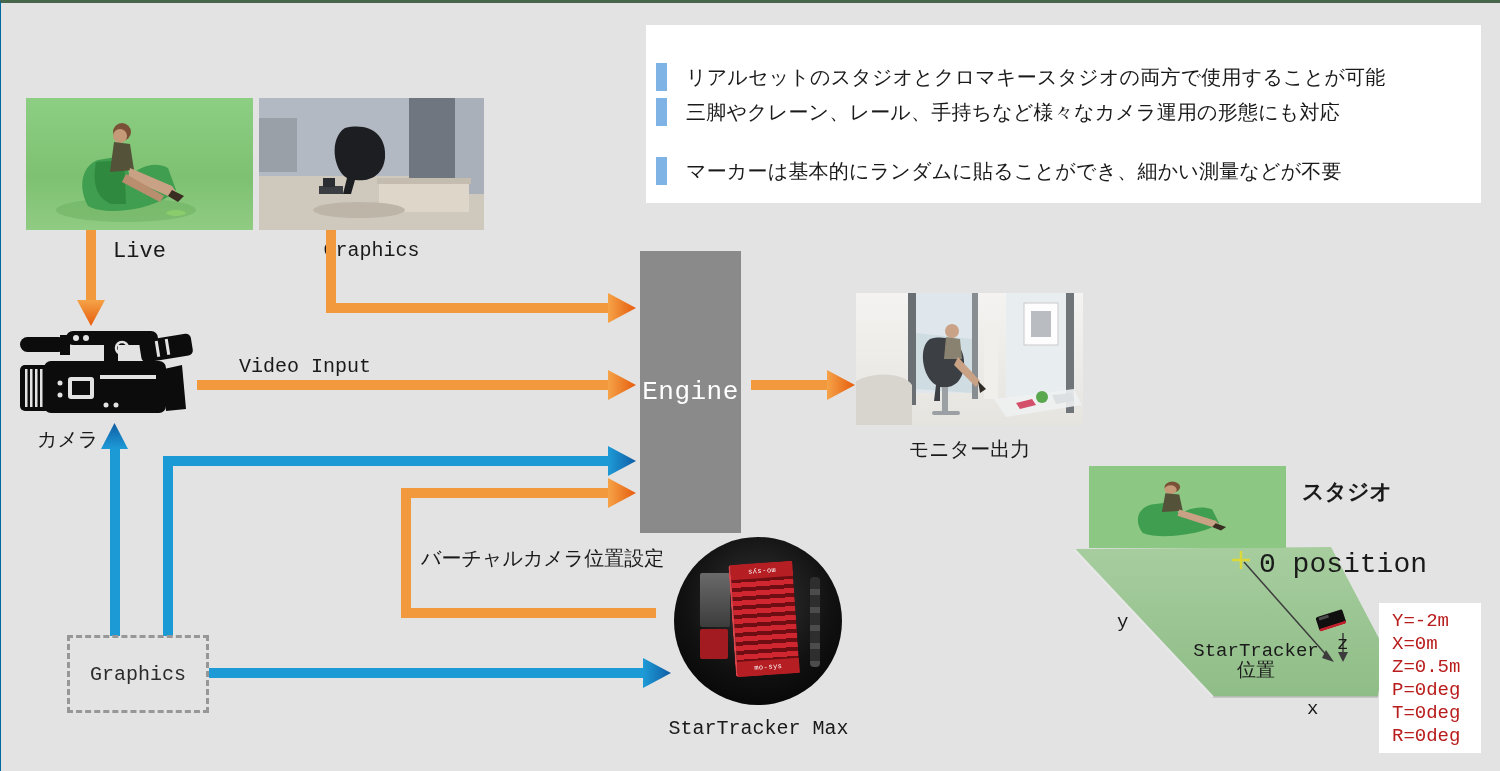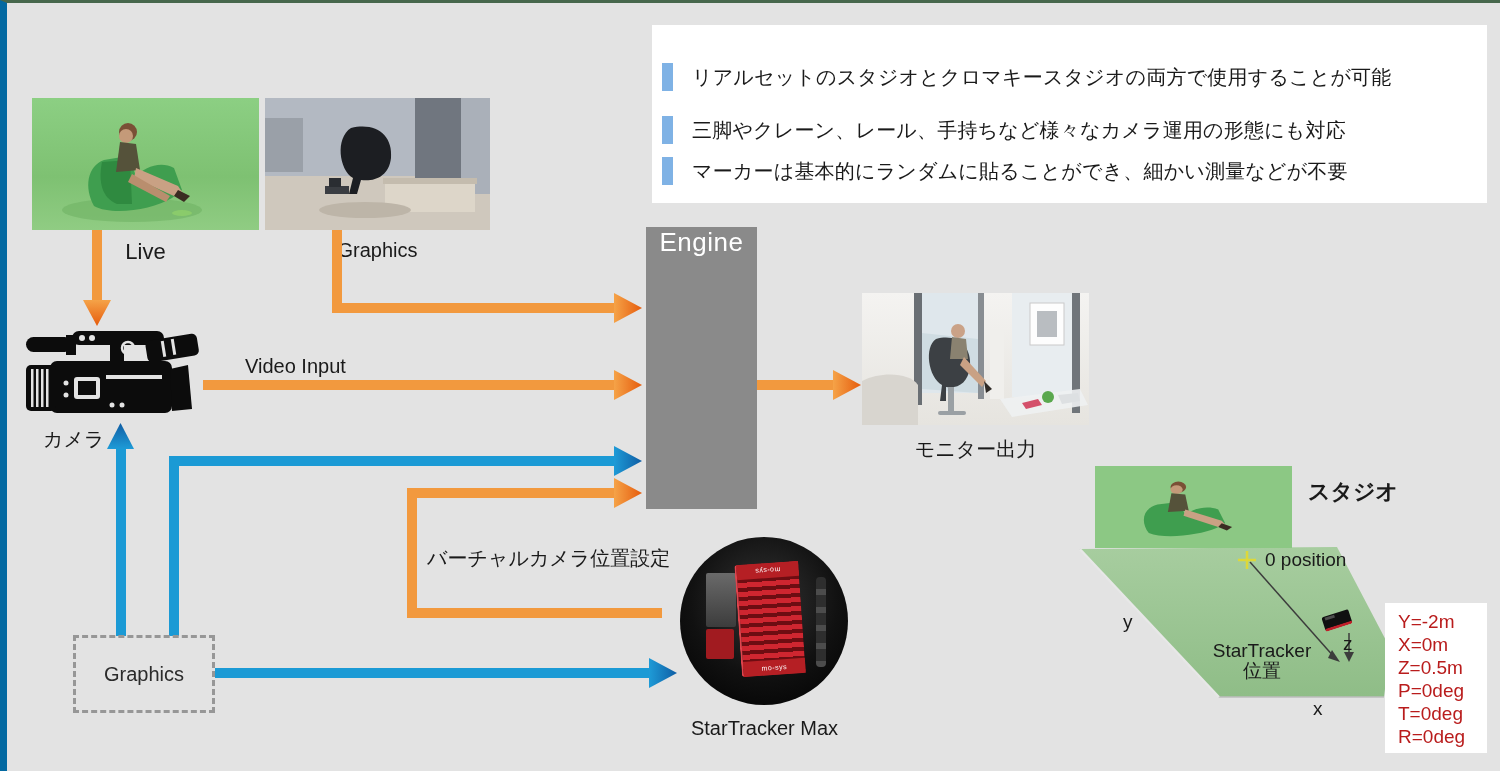--- a/index.html
+++ b/index.html
@@ -1,21 +1,21 @@
 <!DOCTYPE html>
 <html><head>
 <meta charset="utf-8">
 <style>
   html,body{margin:0;padding:0;background:#c9c9c9;}
   .canvas{
     position:relative;width:1500px;height:771px;overflow:hidden;
     background:#e3e3e3;
-    border-top:3px solid #47674c;border-left:7px solid #0369a1;
+    border-top:3px solid #47674c;border-left:1px solid #0369a1;
     box-sizing:border-box;
-    font-family:Liberation Sans, sans-serif;
+    font-family:Liberation Mono, monospace;
     color:#1a1a1a;
   }
   .abs{position:absolute;}
   .lbl{position:absolute;color:#1a1a1a;white-space:nowrap;}
   .ctr{text-align:center;}
 
   
   .feature-box{position:absolute;left:645px;top:22px;width:835px;height:178px;background:#ffffff;}
   .feat-row{position:absolute;left:10px;display:flex;align-items:center;height:30px;}
   .feat-bar{width:11px;height:28px;background:#7fb2e5;margin-right:19px;flex:0 0 auto;}
@@ -24,22 +24,22 @@
   
   .sh-o{position:absolute;background:#f2993e;}
   .sh-b{position:absolute;background:#1b9ad5;}
   .hd{position:absolute;}
   .hd-r-o{width:28px;height:30px;background:linear-gradient(90deg,#f5a348,#e65c0d);clip-path:polygon(0 0,100% 50%,0 100%);}
   .hd-d-o{width:28px;height:26px;background:linear-gradient(180deg,#f5a348,#e65c0d);clip-path:polygon(0 0,100% 0,50% 100%);}
   .hd-r-b{width:28px;height:30px;background:linear-gradient(90deg,#1e9bd7,#0f5da4);clip-path:polygon(0 0,100% 50%,0 100%);}
   .hd-u-b{width:27px;height:26px;background:linear-gradient(0deg,#1e9bd7,#0f5da4);clip-path:polygon(50% 0,0 100%,100% 100%);}
 
   
-  .engine{position:absolute;left:639px;top:224px;width:111px;height:282px;background:#8a8a8a;
-    display:flex;justify-content:center;color:#fff;font-size:26px;letter-spacing:.5px;}
+  .engine{position:absolute;left:639px;top:248px;width:101px;height:282px;background:#8a8a8a;
+    display:flex;align-items:center;justify-content:center;color:#fff;font-size:26px;letter-spacing:.5px;}
 
   
   .genlock{position:absolute;left:66px;top:632px;width:142px;height:78px;border:3px dashed #979797;
     box-sizing:border-box;display:flex;align-items:center;justify-content:center;font-size:20px;color:#2b2b2b;}
 
   
   .thumb{position:absolute;overflow:hidden;}
   .thumb svg{display:block;width:100%;height:100%;}
 
   
@@ -66,21 +66,21 @@
 </head>
 <body>
 
 <div class="canvas">
 
   <div class="feature-box">
     <div class="feat-row" style="top:37px;">
       <span class="feat-bar"></span>
       <span class="feat-text">リアルセットのスタジオとクロマキースタジオの両方で使用することが可能</span>
     </div>
-    <div class="feat-row" style="top:90px;">
+    <div class="feat-row" style="top:72px;">
       <span class="feat-bar"></span>
       <span class="feat-text">三脚やクレーン、レール、手持ちなど様々なカメラ運用の形態にも対応</span>
     </div>
     <div class="feat-row" style="top:131px;align-items:center;">
       <span class="feat-bar"></span>
       <span class="feat-text">マーカーは基本的にランダムに貼ることができ、細かい測量などが不要</span>
     </div>
   </div>
 
   <div class="thumb" style="left:25px;top:95px;width:227px;height:132px;">
@@ -271,21 +271,21 @@
       <circle cx="94" cy="38" r="7" fill="#c49a79"></circle>
       <path d="M88,44 L104,46 L108,72 L84,74 Z" fill="#55523a"></path>
       <path d="M104,70 L146,88 L150,94 L142,98 L102,80 Z" fill="#c9a184"></path>
       <path d="M146,92 L158,98 L152,104 L142,98 Z" fill="#3a2d22"></path>
     </svg>
   </div>
 
   <div class="device-icon"></div>
 
   <div class="lbl" style="left:1301px;top:474px;font-size:22px;font-weight:bold;">スタジオ</div>
-  <div class="lbl" style="left:1258px;top:546px;font-size:19px;">0 position</div>
+  <div class="lbl" style="left:1258px;top:546px;font-size:28px;">0 position</div>
   <div class="lbl" style="left:1116px;top:608px;font-size:19px;">y</div>
   <div class="lbl" style="left:1306px;top:695px;font-size:19px;">x</div>
   <div class="lbl" style="left:1336px;top:630px;font-size:19px;">z</div>
 
   <div class="lbl ctr" style="left:1190px;top:638px;width:130px;font-size:19px;line-height:20px;white-space:normal;">
     <div>StarTracker</div>
     <div>位置</div>
   </div>
 
   <div class="coords-box">

